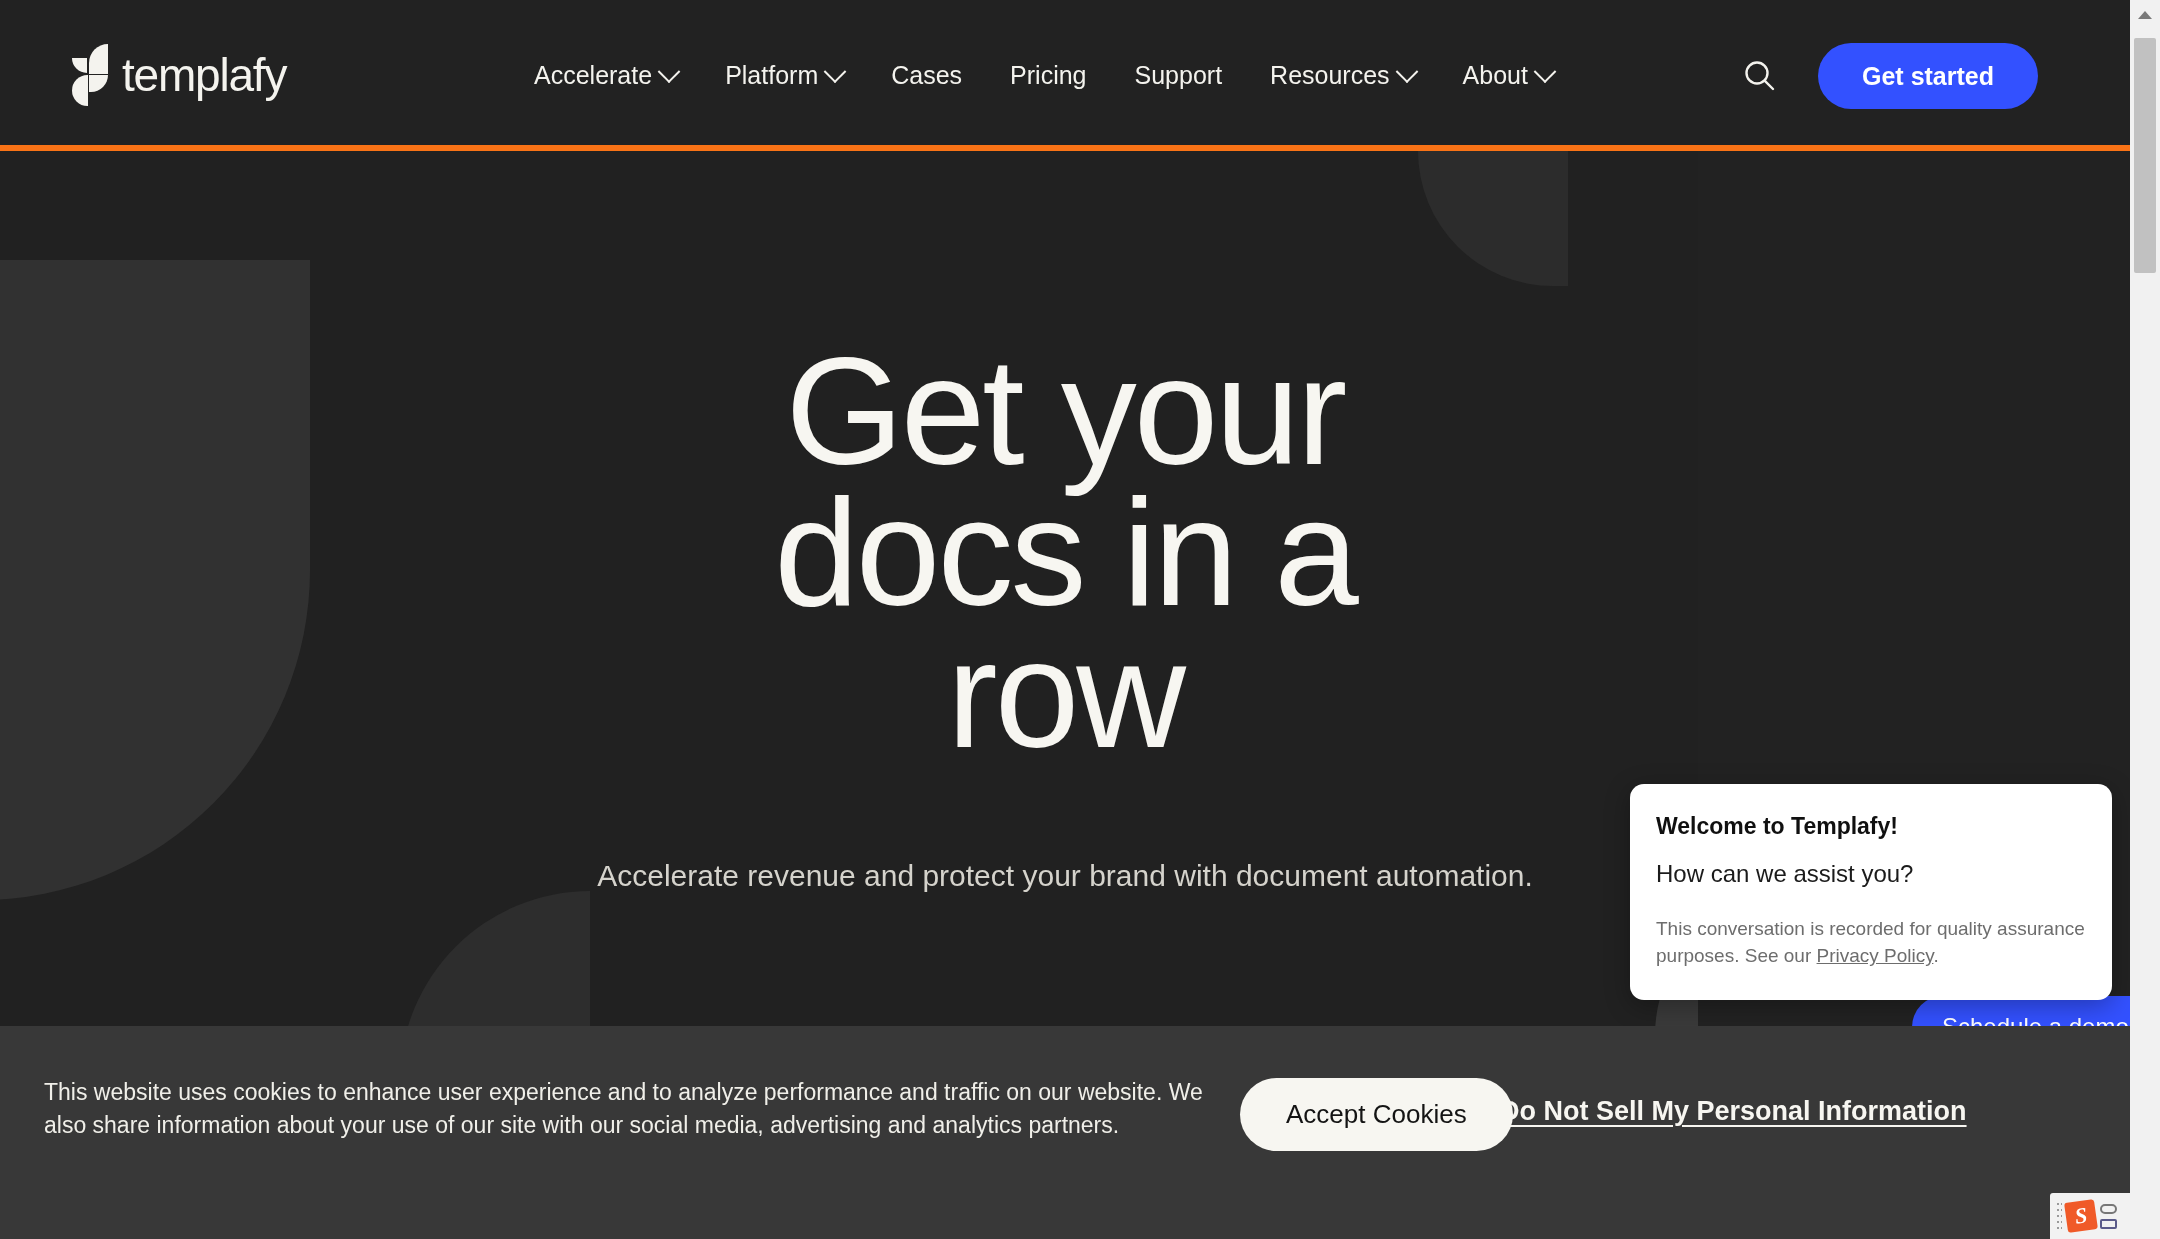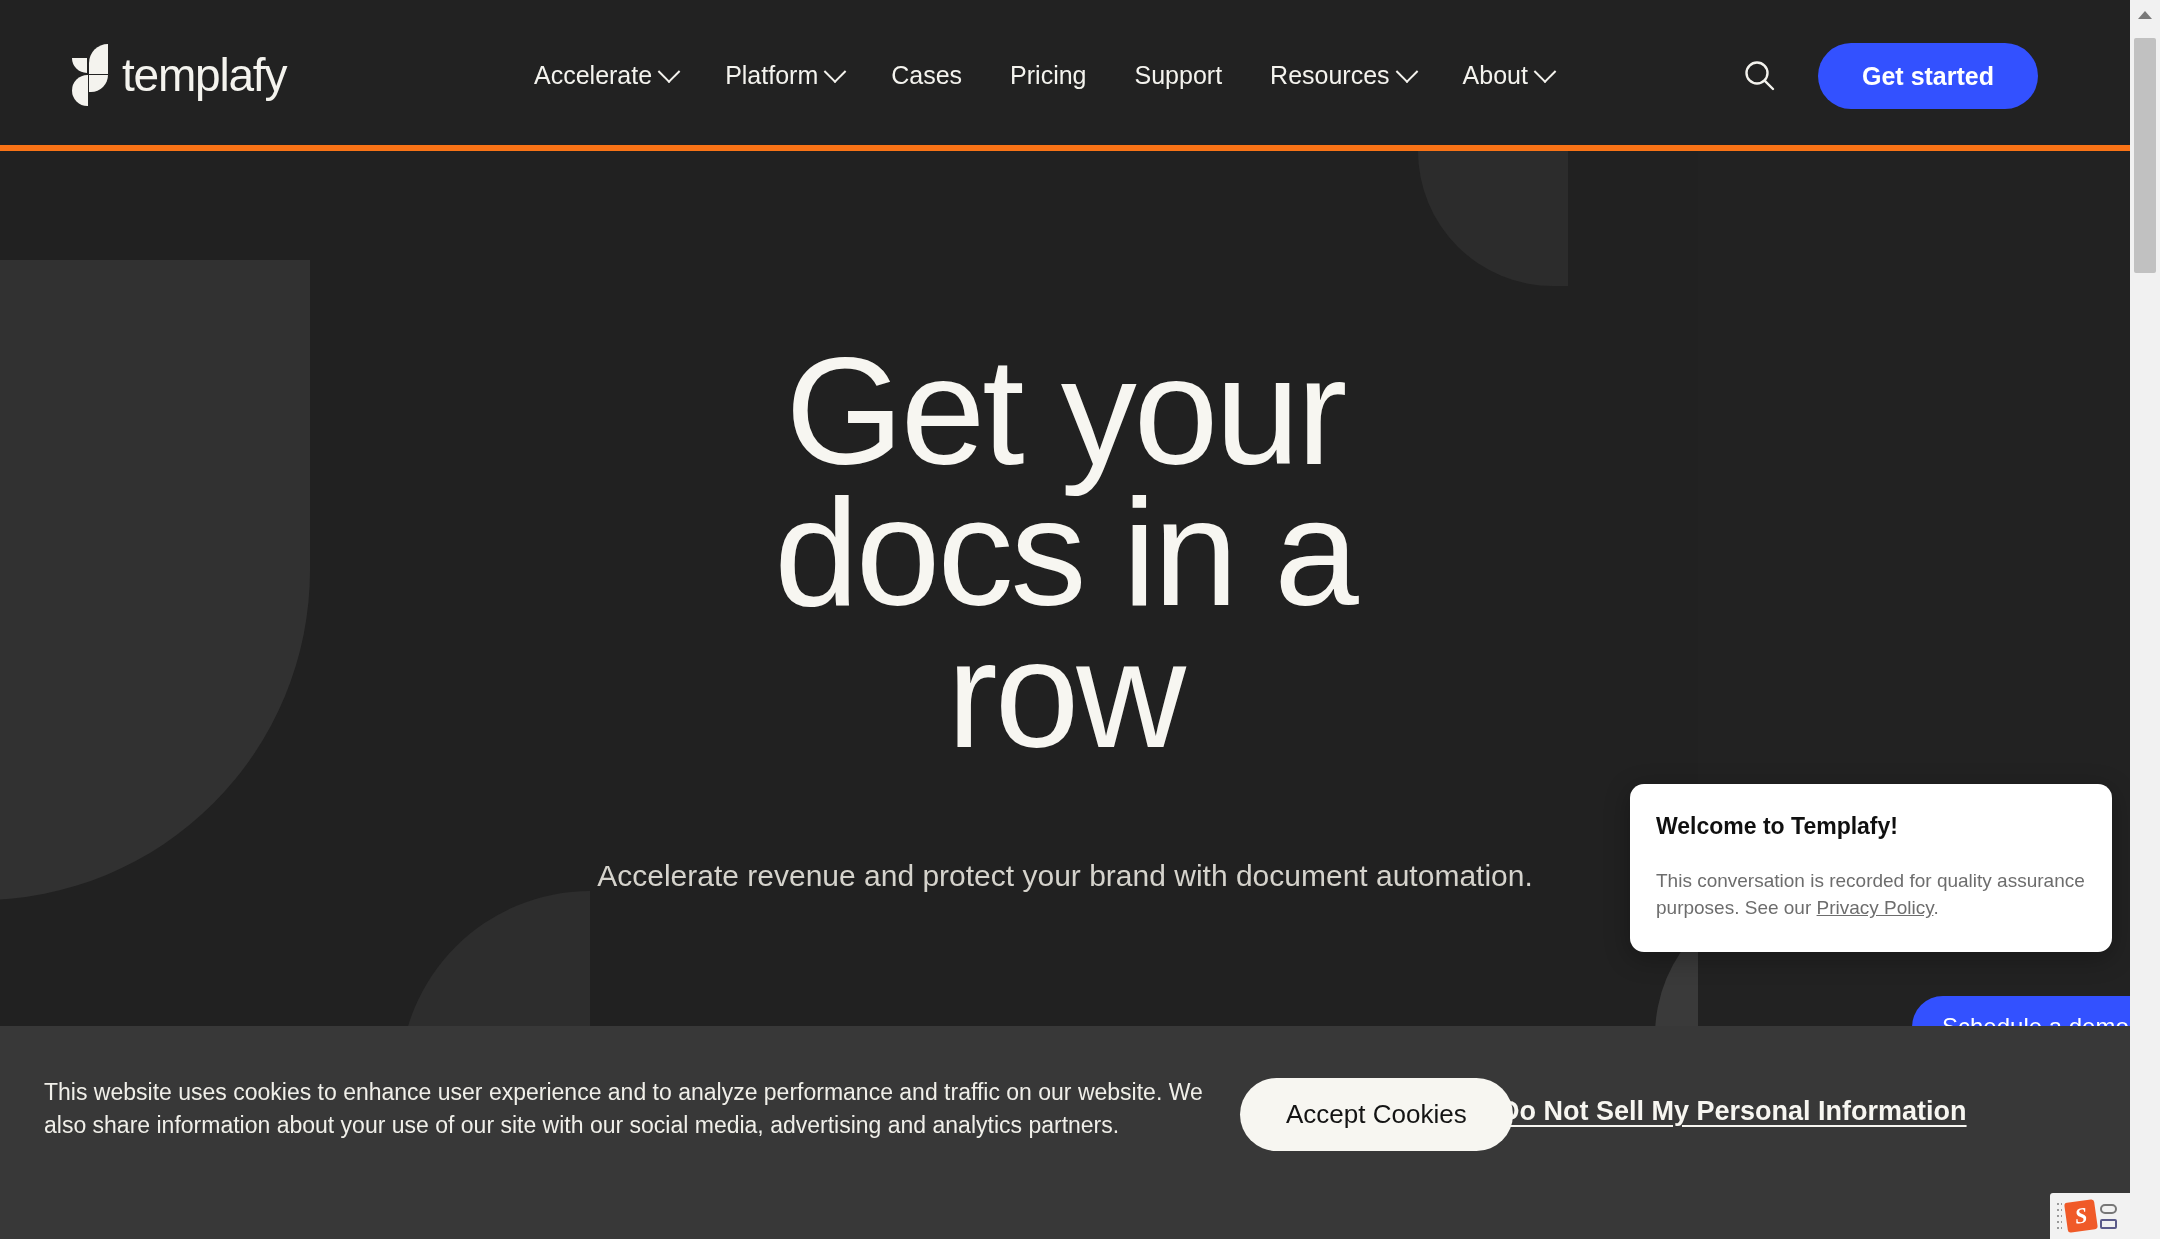--- a/index.html
+++ b/index.html
@@ -473,20 +473,21 @@
           <span>docs in a</span><br>
           <span>row</span>
         </h1>
         <p id="hero-sub">Accelerate revenue and protect your brand with document automation.</p>
       </div>
 
     </section>
 
     <div id="chat-card">
       <div id="chat-title">Welcome to Templafy!</div>
+      <div id="chat-question">How can we assist you?</div>
       <div id="chat-disclaimer"><span>This conversation is recorded for quality assurance purposes. See our </span><a id="chat-privacy-link">Privacy Policy</a><span>.</span></div>
     </div>
 
     <button id="schedule-demo-btn">Schedule a demo</button>
 
     <div id="cookie-banner">
       <p id="cookie-text">This website uses cookies to enhance user experience and to analyze performance and traffic on our website. We also share information about your use of our site with our social media, advertising and analytics partners.</p>
       <button id="accept-cookies-btn">Accept Cookies</button>
       <a id="do-not-sell-link">Do Not Sell My Personal Information</a>
     </div>

